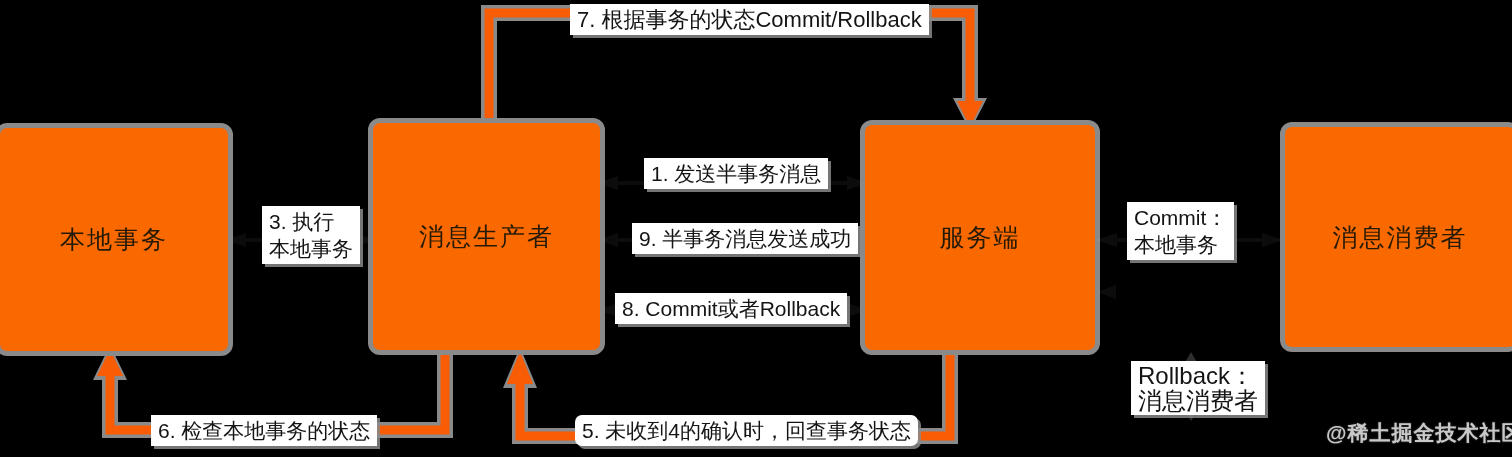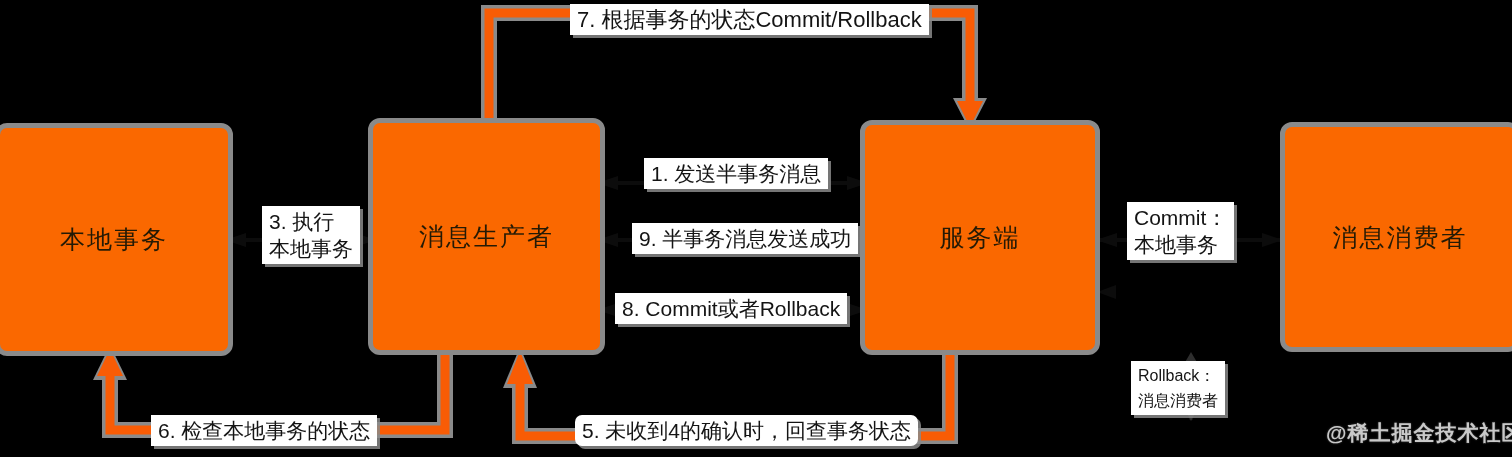--- a/index.html
+++ b/index.html
@@ -49,21 +49,21 @@
     font-size:21px;line-height:27px;padding:2px 7px;white-space:nowrap;
     box-shadow:3px 3px 0 rgba(138,138,138,0.85);
   }
   .lbl span{display:block;}
   #label-7{left:570px;top:4px;font-size:22px;}
   #label-1{left:644px;top:158px;}
   #label-2{left:632px;top:223px;}
   #label-4{left:615px;top:293px;}
   #label-3{left:262px;top:206px;}
   #label-commit{left:1127px;top:202px;}
-  #label-rollback{left:1131px;top:361px;font-size:16px;line-height:25px;}
+  #label-rollback{left:1131px;top:361px;font-size:24px;line-height:25px;}
   #label-6{left:151px;top:415px;}
   #label-5{left:575px;top:415px;border-radius:7px;}
 
   .watermark{
     position:absolute;left:1326px;top:419px;
     color:var(--watermark-text);font-size:21px;font-weight:bold;letter-spacing:1px;
     text-shadow:0 0 2px #555;white-space:nowrap;
   }
 </style>
 </head>

